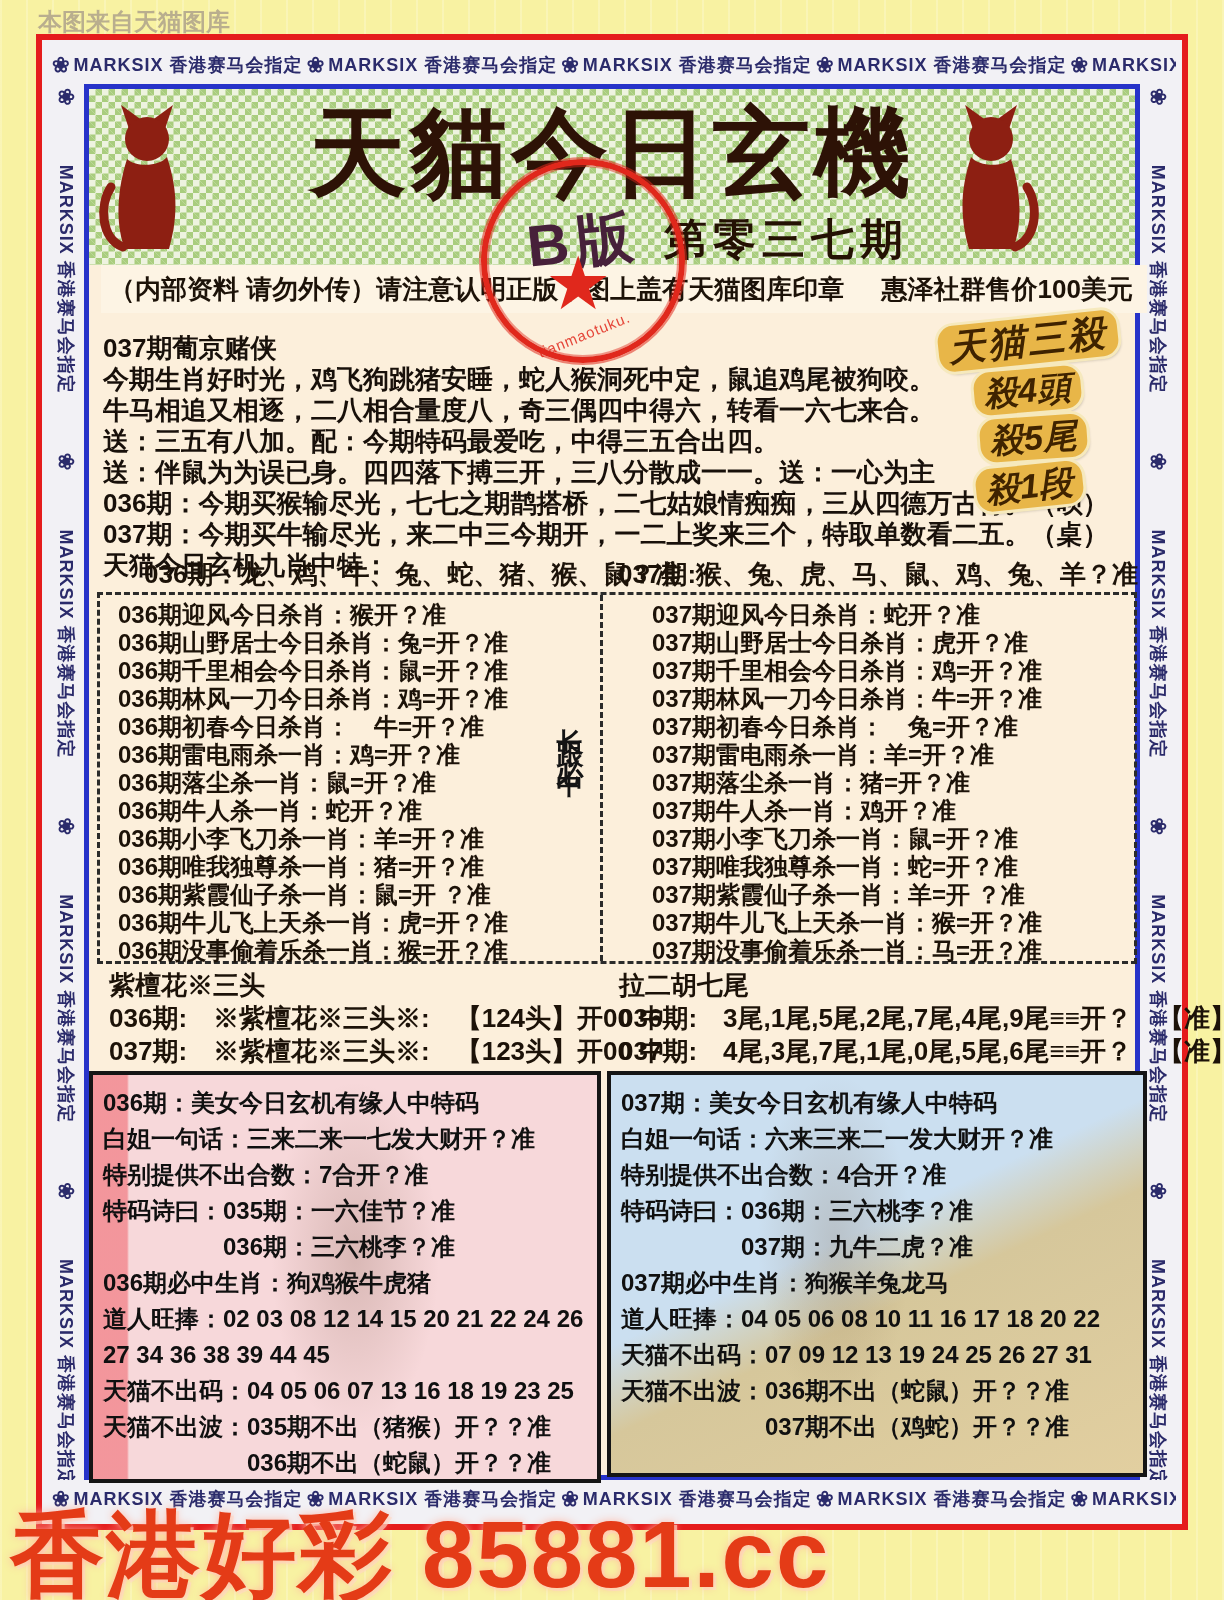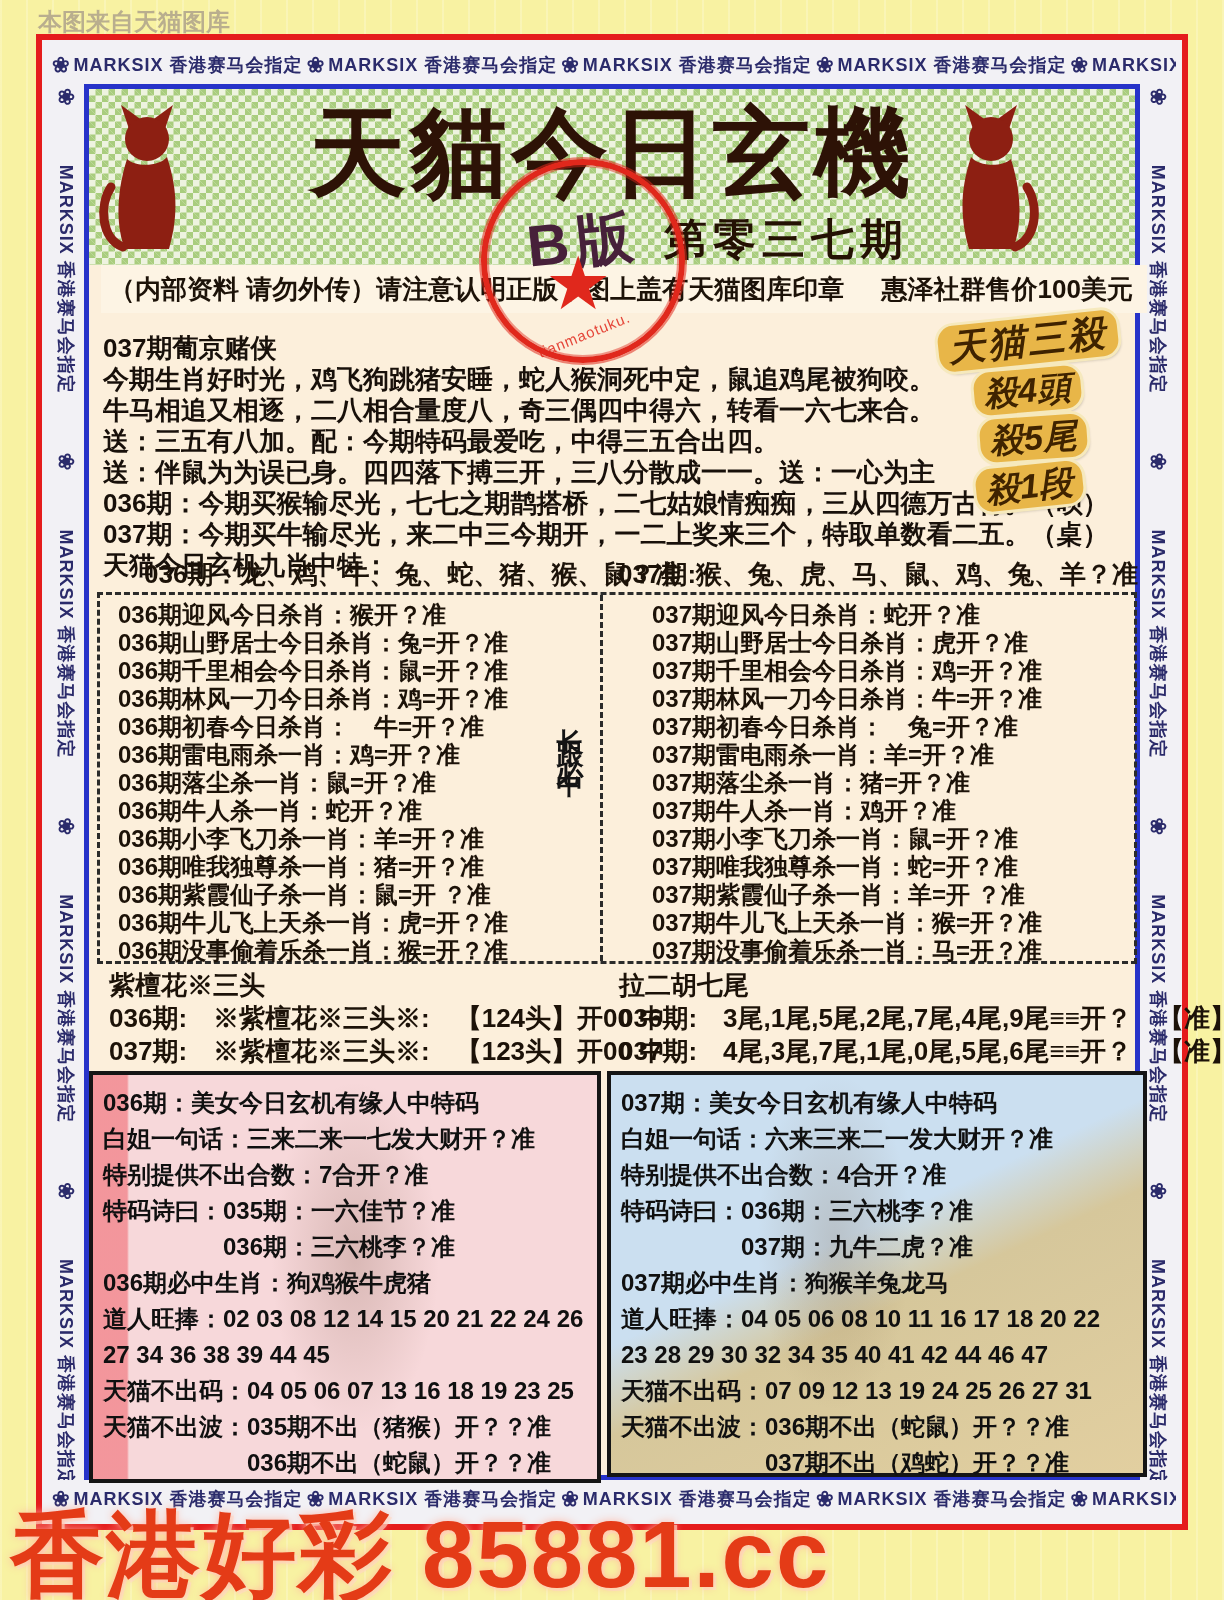--- a/index.html
+++ b/index.html
@@ -293,21 +293,20 @@
             <div class="ln">　　　　　　036期不出（蛇鼠）开？？准</div>
           </div>
         <div class="pbox pbox-r">
             <div class="ln">037期：美女今日玄机有缘人中特码</div>
             <div class="ln">白姐一句话：六来三来二一发大财开？准</div>
             <div class="ln">特别提供不出合数：4合开？准</div>
             <div class="ln">特码诗曰：036期：三六桃李？准</div>
             <div class="ln">　　　　　037期：九牛二虎？准</div>
             <div class="ln">037期必中生肖：狗猴羊兔龙马</div>
             <div class="ln">道人旺捧：04 05 06 08 10 11 16 17 18 20 22</div>
-            <div class="ln">23 28 29 30 32 34 35 40 41 42 44 46 47</div>
             <div class="ln">天猫不出码：07 09 12 13 19 24 25 26 27 31</div>
             <div class="ln">天猫不出波：036期不出（蛇鼠）开？？准</div>
             <div class="ln">　　　　　　037期不出（鸡蛇）开？？准</div>
           </div>
 
       </div>
     </div>
   </div>
 
   <div class="bigfooter">香港好彩 85881.cc</div>

